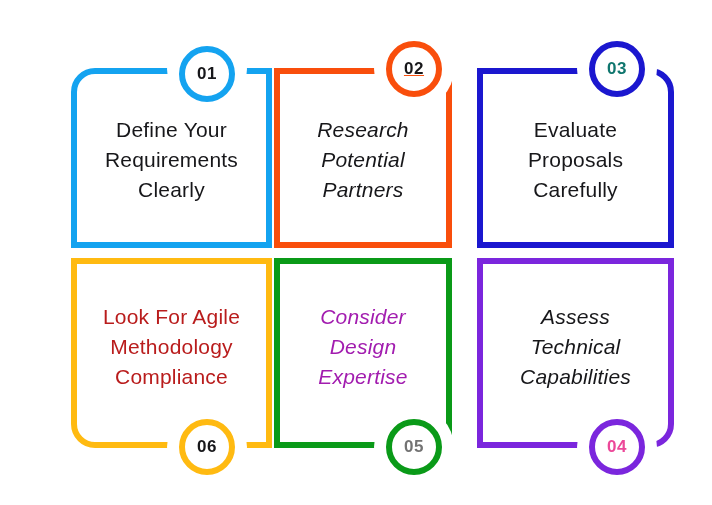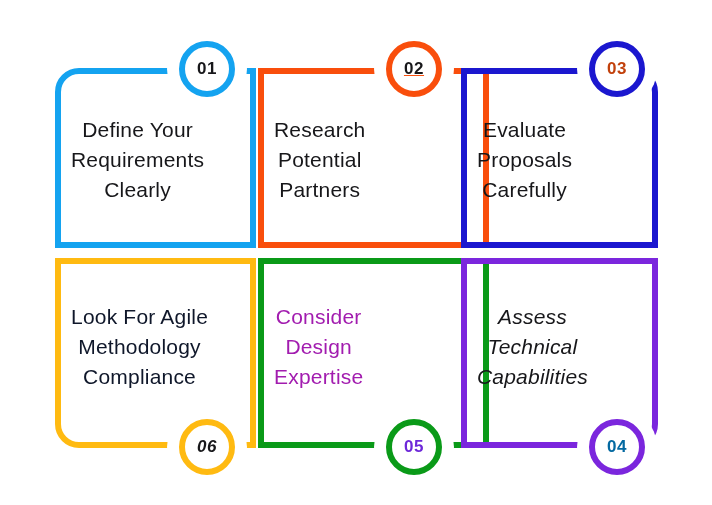--- a/index.html
+++ b/index.html
@@ -32,42 +32,43 @@
 
   
   .step {
     position: absolute;
     box-sizing: border-box;
     border-style: solid;
     border-width: 6px;
     background: transparent;
     display: flex;
     align-items: center;
-    justify-content: flex-start;
+    justify-content: center;
+    margin-left: 16px;
   }
 
   .step-title {
     text-align: center;
     font-size: 21px;
     line-height: 30px;
     font-weight: 400;
     letter-spacing: 0.2px;
     color: #17171a;
     white-space: pre-line;
     padding: 0 10px;
     user-select: none;
   }
 
   
   .step.row1 .step-title { transform: translateY(2px); }
   .step.row2 .step-title { transform: translateY(-6px); }
 
   
   .col1 { left: 0px;   width: 201px; }
-  .col2 { left: 203px; width: 231px; }
+  .col2 { left: 203px; width: 178px; font-style: italic; }
   .col3 { left: 406px; width: 197px; }
   .row1 { top: 0px;    height: 180px; }
   .row2 { top: 190px;  height: 190px; }
 
   
   .r-tl { border-top-left-radius: 24px; }
   .r-tr { border-top-right-radius: 24px; }
   .r-bl { border-bottom-left-radius: 24px; }
   .r-br { border-bottom-right-radius: 24px; font-style: italic; }
 
@@ -97,21 +98,21 @@
   }
   .badge-num {
     font-size: 17px;
     font-weight: 700;
     letter-spacing: 0.6px;
     color: #17171a;
     user-select: none;
   }
 
   
-  .badge.b01 { left: 119px;  top: 1px;   transform: translate(0, -50%); }
+  .badge.b01 { left: 119px;  top: 1px;   transform: translate(0, -50%); align-items: flex-end; }
   .badge.b02 { left: 326px;  top: 1px;   transform: translate(0, -50%); text-decoration: underline; }
   .badge.b03 { left: 529px;  top: 1px;   transform: translate(0, -50%); }
   .badge.b06 { left: 119px;  top: 379px; transform: translate(0, -50%); }
   .badge.b05 { left: 326px;  top: 379px; transform: translate(0, -50%); }
   .badge.b04 { left: 529px;  top: 379px; transform: translate(0, -50%); }
 </style>
 </head>
 <body>
 
 <div class="infographic" style="background: rgb(255, 255, 255);">
@@ -139,51 +140,51 @@
       </div>
     </div>
 
     <div class="step row1 col3 r-tr" style="border-color: rgb(27, 23, 207);">
       <div class="step-title" style="color: rgb(23, 23, 26);">Evaluate
 Proposals
 Carefully</div>
     </div>
     <div class="badge b03" style="color: rgb(27, 23, 207);">
       <div class="badge-ring">
-        <span class="badge-num" style="color: #c2410c;">03</span>
+        <span class="badge-num" style="color: #0f766e;">03</span>
       </div>
     </div>
 
     <div class="step row2 col1 r-bl" style="border-color: rgb(255, 186, 17);">
-      <div class="step-title" style="color: #0f172a;">Look For Agile
+      <div class="step-title" style="color: #b91c1c;">Look For Agile
 Methodology
 Compliance</div>
     </div>
     <div class="badge b06" style="color: rgb(255, 186, 17);">
       <div class="badge-ring">
-        <span class="badge-num" style="color: rgb(23, 23, 26); font-style: italic;">06</span>
+        <span class="badge-num" style="color: rgb(23, 23, 26);">06</span>
       </div>
     </div>
 
     <div class="step row2 col2" style="border-color: rgb(10, 154, 24);">
       <div class="step-title" style="color: #a21caf;">Consider
 Design
 Expertise</div>
     </div>
     <div class="badge b05" style="color: rgb(10, 154, 24);">
       <div class="badge-ring">
-        <span class="badge-num" style="color: #6d28d9;">05</span>
+        <span class="badge-num" style="color: #737373;">05</span>
       </div>
     </div>
 
     <div class="step row2 col3 r-br" style="border-color: rgb(123, 38, 221);">
       <div class="step-title" style="color: rgb(23, 23, 26);">Assess
 Technical
 Capabilities</div>
     </div>
     <div class="badge b04" style="color: rgb(123, 38, 221);">
       <div class="badge-ring">
-        <span class="badge-num" style="color: #0369a1;">04</span>
+        <span class="badge-num" style="color: #ec4899;">04</span>
       </div>
     </div>
 
   </div>
 </div>
 
 </body></html>

